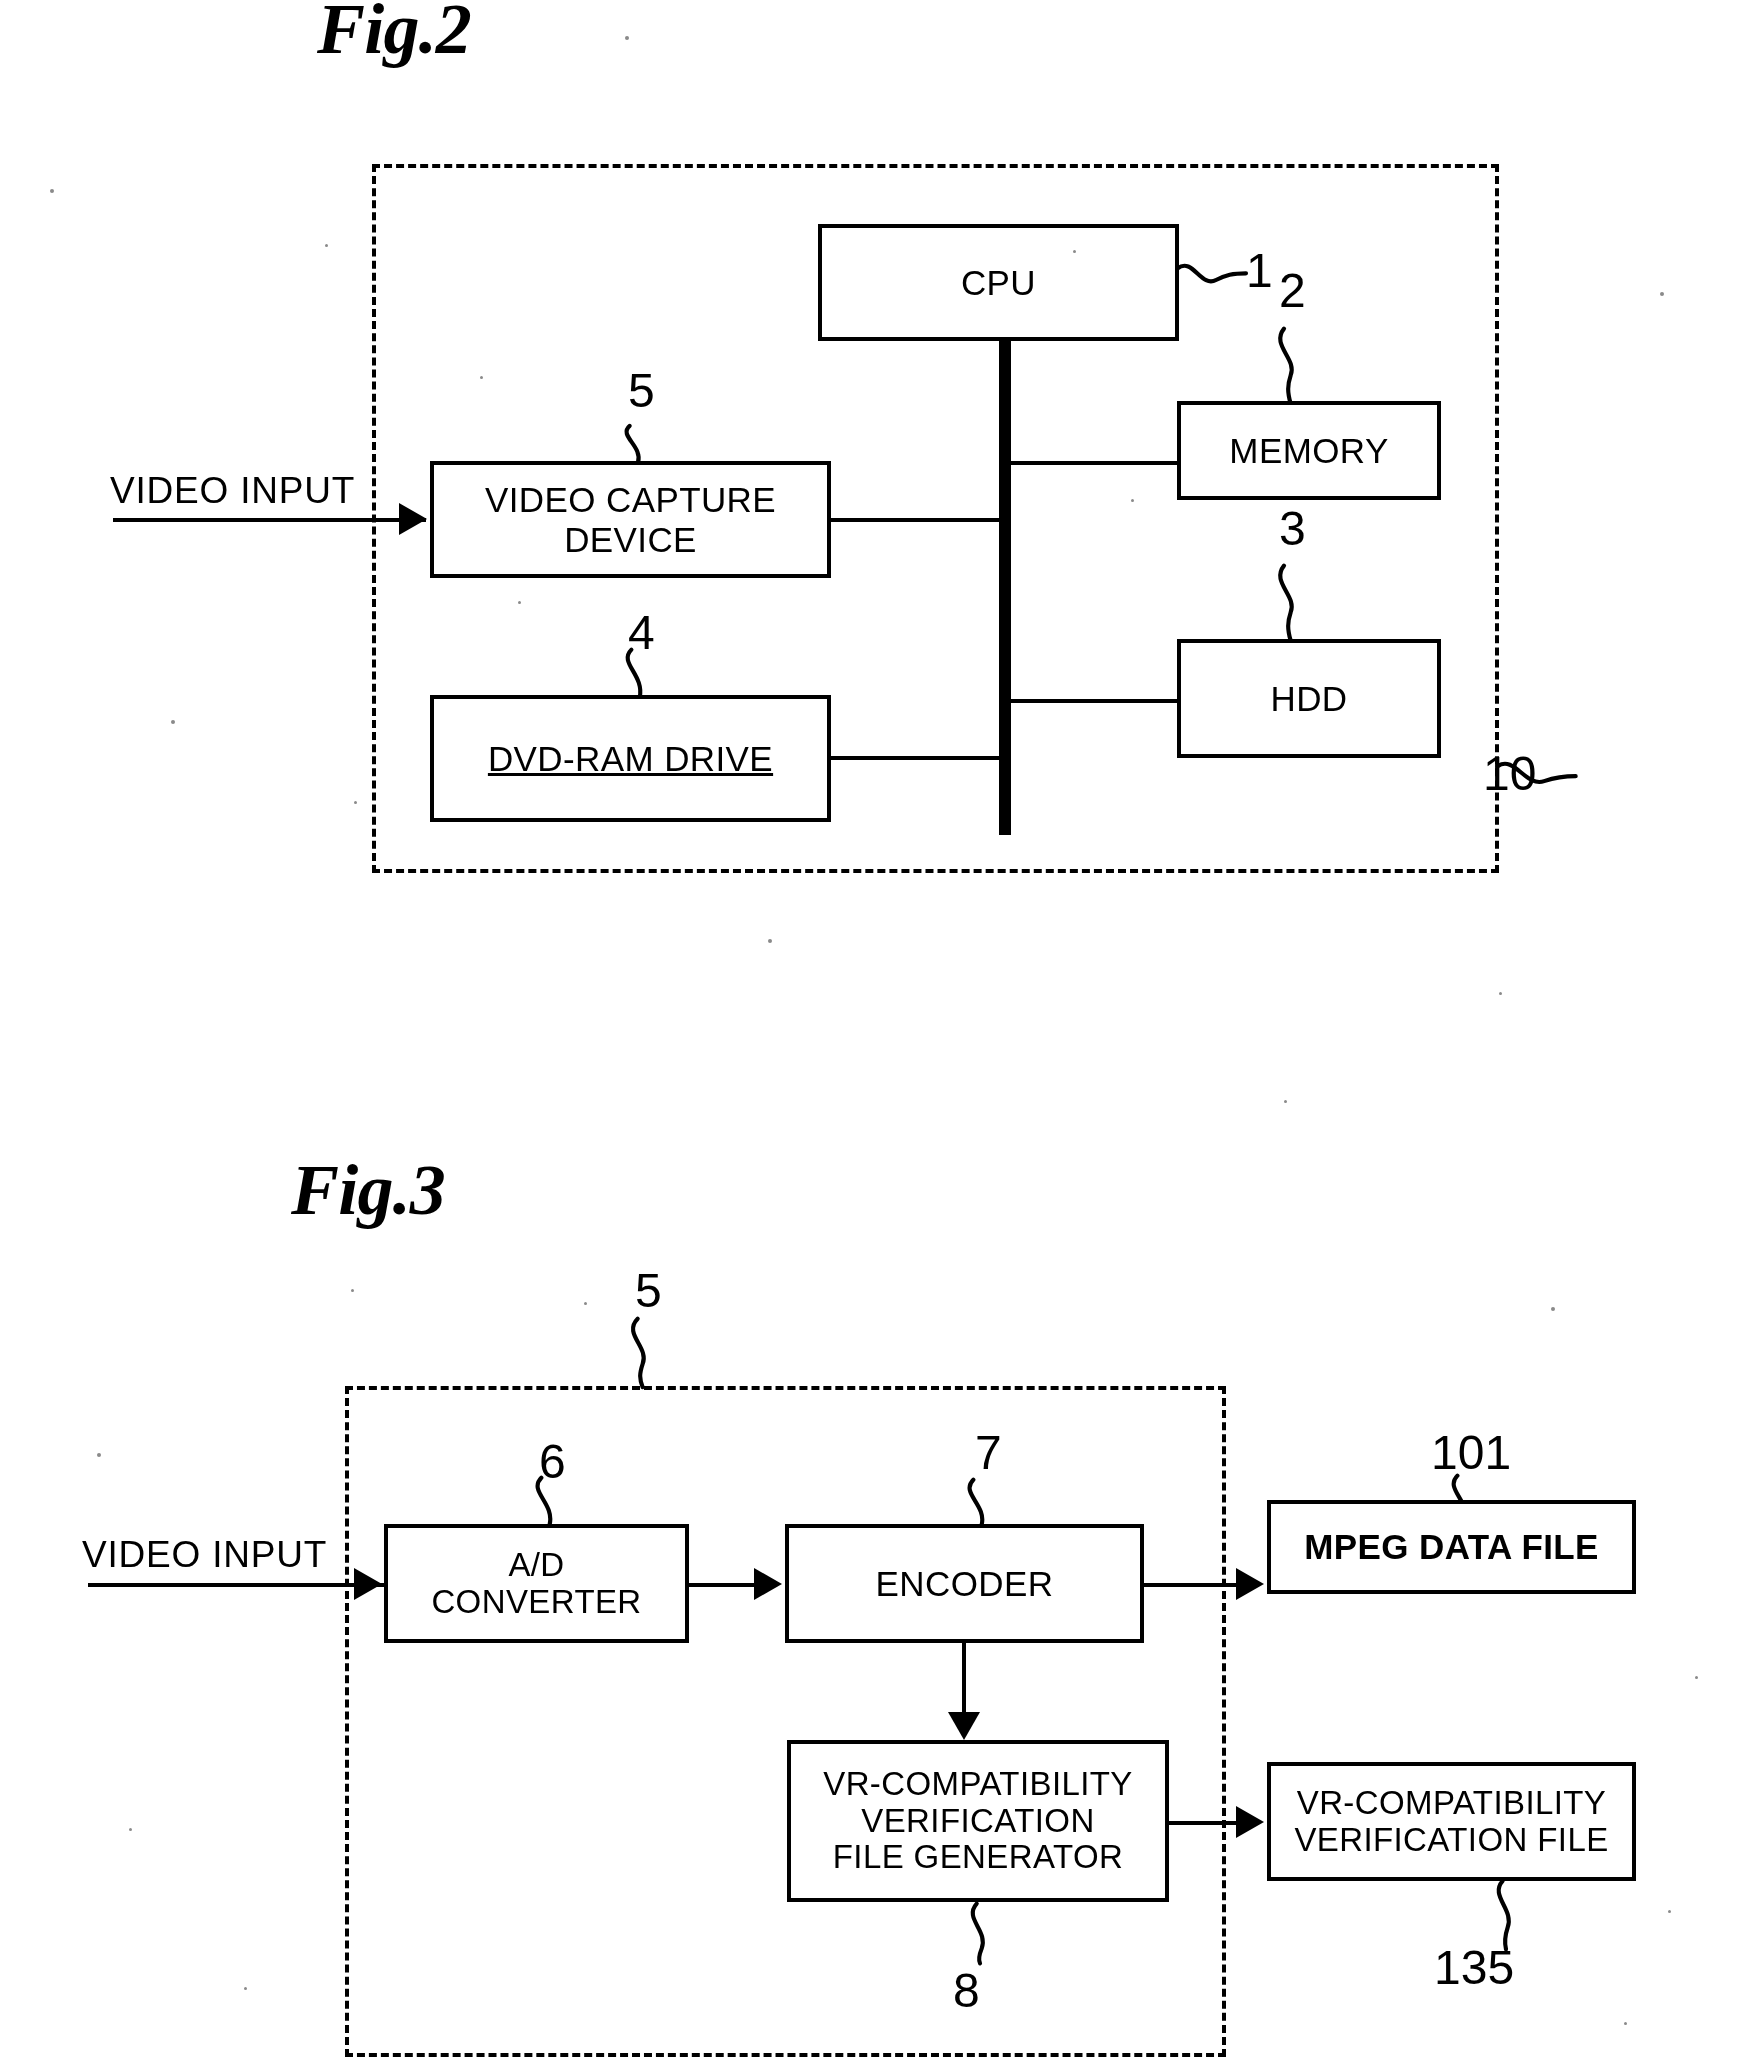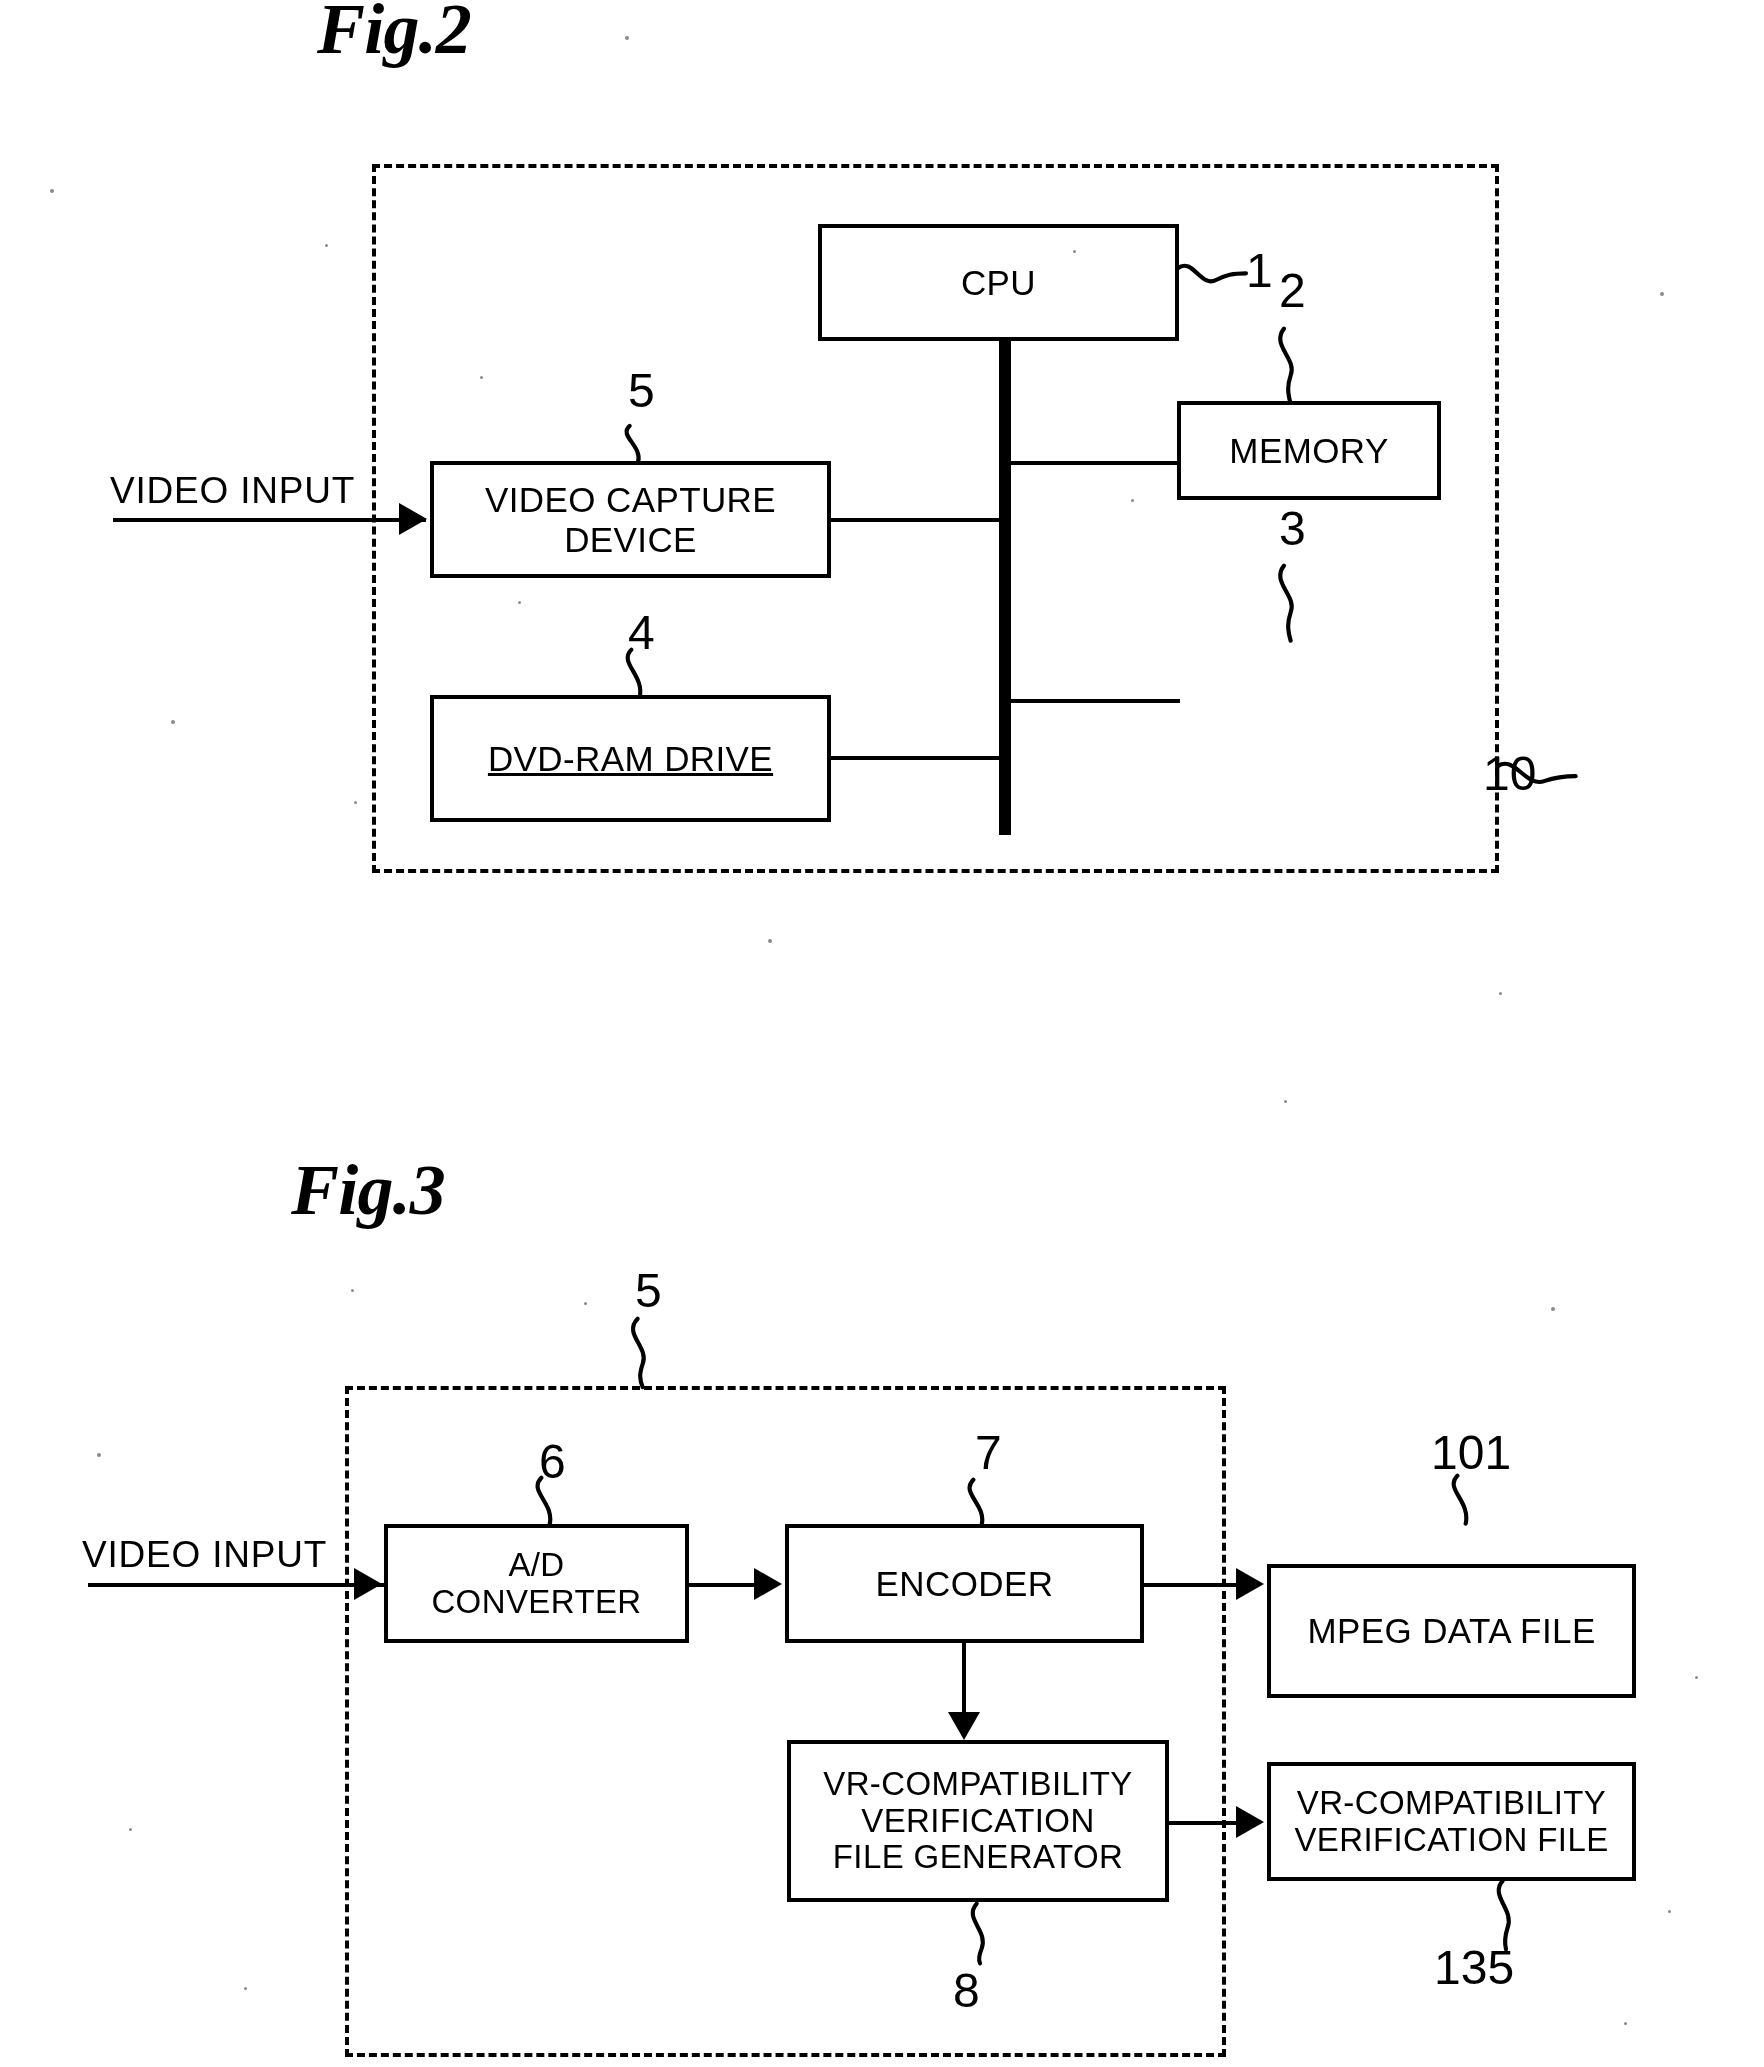--- a/index.html
+++ b/index.html
@@ -146,20 +146,21 @@
   <div class="ref" style="left:1279px; top:267px;">2</div>
   <svg class="leader" style="left:1269px; top:327px;" width="50" height="80" viewBox="0 0 60 96">
     <path d="M18,2 C2,22 34,38 26,58 C22,70 22,78 26,92"></path>
   </svg>
   <div class="block" style="left:1177px; top:401px; width:264px; height:99px;">MEMORY</div>
 
   <div class="ref" style="left:1279px; top:505px;">3</div>
   <svg class="leader" style="left:1269px; top:564px;" width="50" height="80" viewBox="0 0 60 96">
     <path d="M18,2 C2,22 34,38 26,58 C22,70 22,78 26,92"></path>
   </svg>
+  <div class="block" style="left:1177px; top:639px; width:264px; height:119px;">HDD</div>
 
   <div class="ref" style="left:628px; top:367px;">5</div>
   <svg class="leader" style="left:618px; top:424px;" width="50" height="42" viewBox="0 0 60 50">
     <path d="M14,2 C0,14 30,26 24,46"></path>
   </svg>
   <div class="block" style="left:430px; top:461px; width:401px; height:117px;">VIDEO  CAPTURE
 DEVICE</div>
 
   <div class="ref" style="left:628px; top:609px;">4</div>
   <svg class="leader" style="left:618px; top:648px;" width="50" height="53" viewBox="0 0 60 64">
@@ -208,21 +209,21 @@
   </svg>
   <div class="block" style="left:785px; top:1524px; width:359px; height:119px;">ENCODER</div>
 
   <div class="hline" style="left:1141px; top:1583px; width:99px;"></div>
   <div class="arrow-right" style="left:1236px; top:1568px;"></div>
 
   <div class="ref" style="left:1431px; top:1429px;">101</div>
   <svg class="leader" style="left:1444px; top:1474px;" width="50" height="53" viewBox="0 0 60 64">
     <path d="M16,2 C0,18 32,32 26,60"></path>
   </svg>
-  <div class="block" style="left:1267px; top:1564px; width:369px; height:134px;">MPEG  DATA  FILE</div>
+  <div class="block" style="left:1267px; top:1500px; width:369px; height:94px;font-weight:bold;">MPEG  DATA  FILE</div>
 
   <div class="vline" style="left:962px; top:1641px; height:75px;"></div>
   <div class="arrow-down" style="left:948px; top:1712px;"></div>
 
   <div class="block small" style="left:787px; top:1740px; width:382px; height:162px;">VR-COMPATIBILITY
 VERIFICATION
 FILE  GENERATOR</div>
   <svg class="leader" style="left:960px; top:1902px;" width="50" height="63" viewBox="0 0 60 76">
     <path d="M20,2 C4,20 34,34 26,56 C22,66 22,70 24,74"></path>
   </svg>

